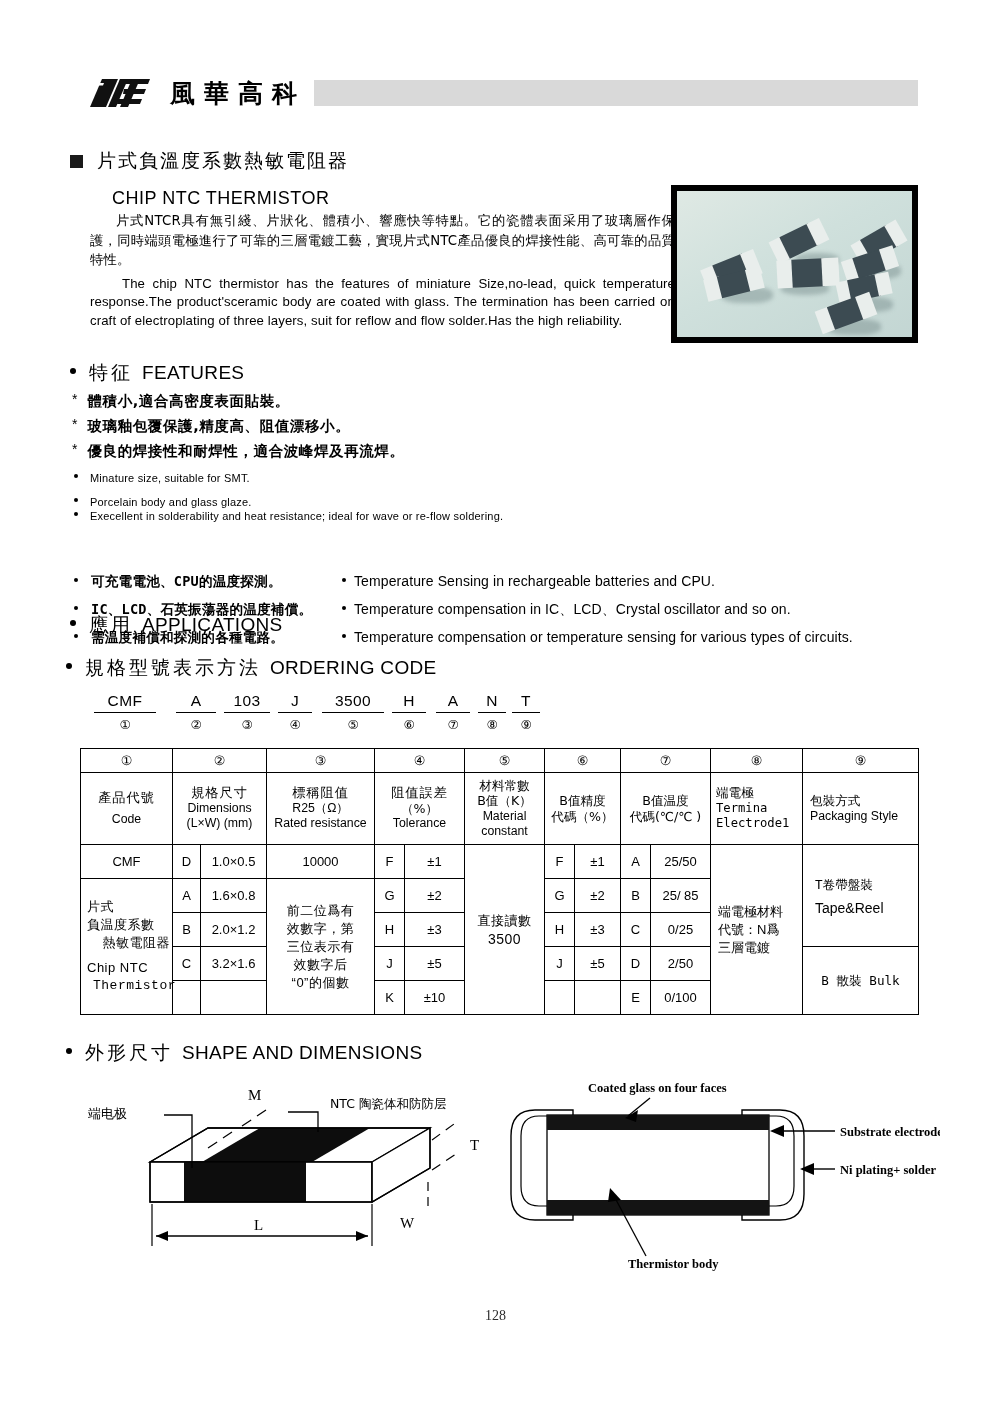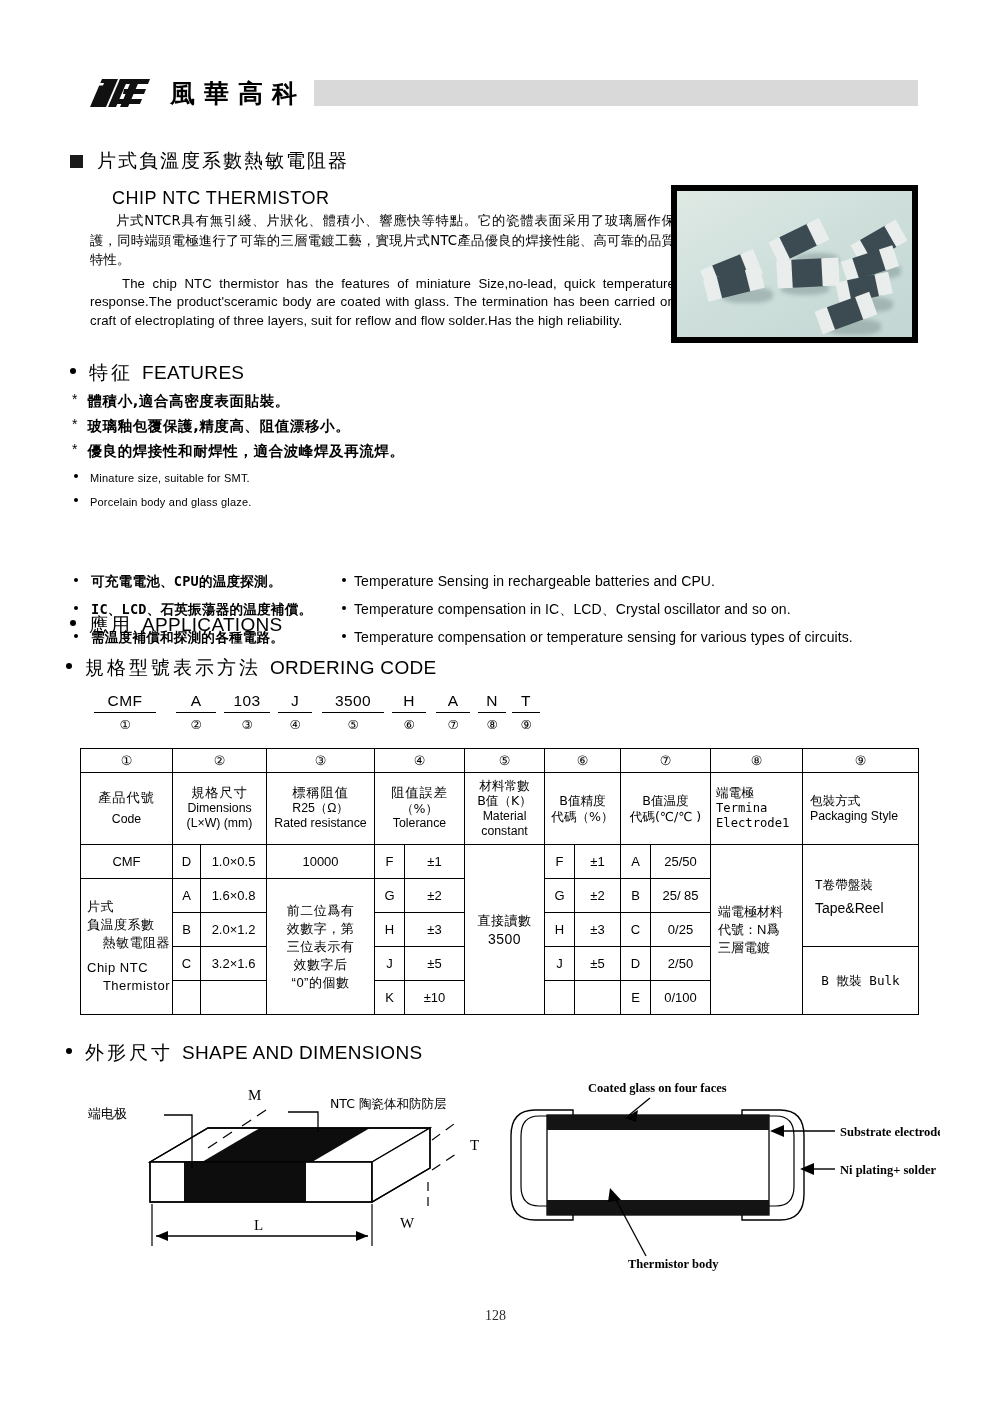--- a/index.html
+++ b/index.html
@@ -212,20 +212,24 @@
     <div class="cn">優良的焊接性和耐焊性，適合波峰焊及再流焊。</div>
   </div>
 
   <div class="li" style="left:74px; top:472px;">
     <div class="d"></div>
     <div class="en">Minature size, suitable for SMT.</div>
   </div>
   <div class="li" style="left:74px; top:496px;">
     <div class="d"></div>
     <div class="en">Porcelain body and glass glaze.</div>
+  </div>
+  <div class="li" style="left:74px; top:510px;">
+    <div class="d"></div>
+    <div class="en">Execellent in solderability and heat resistance; ideal for wave or re-flow soldering.</div>
   </div>
 
   <div class="bullet-head" style="left:70px; top:577px;margin-top:35px;">
     <div class="bdot"></div>
     <div class="cn">應用</div>
     <div class="en">APPLICATIONS</div>
   </div>
 
   <div class="app-row" style="left:74px; top:573px;">
     <div class="cn-cell">
@@ -405,21 +409,21 @@
         <div style="text-align:left;padding-left:10px;font-size:14px;">Tape&amp;Reel</div>
       </td>
     </tr>
 
     <tr>
       <td class="small-cn" rowspan="4">
         <div style="text-align:left;padding-left:4px;">片式</div>
         <div style="text-align:left;padding-left:4px;">負温度系數</div>
         <div style="text-align:right;padding-left:4px;">熱敏電阻器</div>
         <div style="font-family:'Liberation Sans',sans-serif;font-size:13px;text-align:left;padding-left:4px;margin-top:7px;">Chip NTC</div>
-        <div style="font-family:Liberation Sans, sans-serif;font-size:13px;text-align:right;padding-left:10px;">Thermistor</div>
+        <div style="font-family:Liberation Mono, monospace;font-size:13px;text-align:right;padding-left:10px;">Thermistor</div>
       </td>
       <td class="row-cell">A</td>
       <td class="row-cell">1.6×0.8</td>
       <td class="small-cn" rowspan="4">
         <div>前二位爲有</div>
         <div>效數字，第</div>
         <div>三位表示有</div>
         <div>效數字后</div>
         <div>“0”的個數</div>
       </td>

